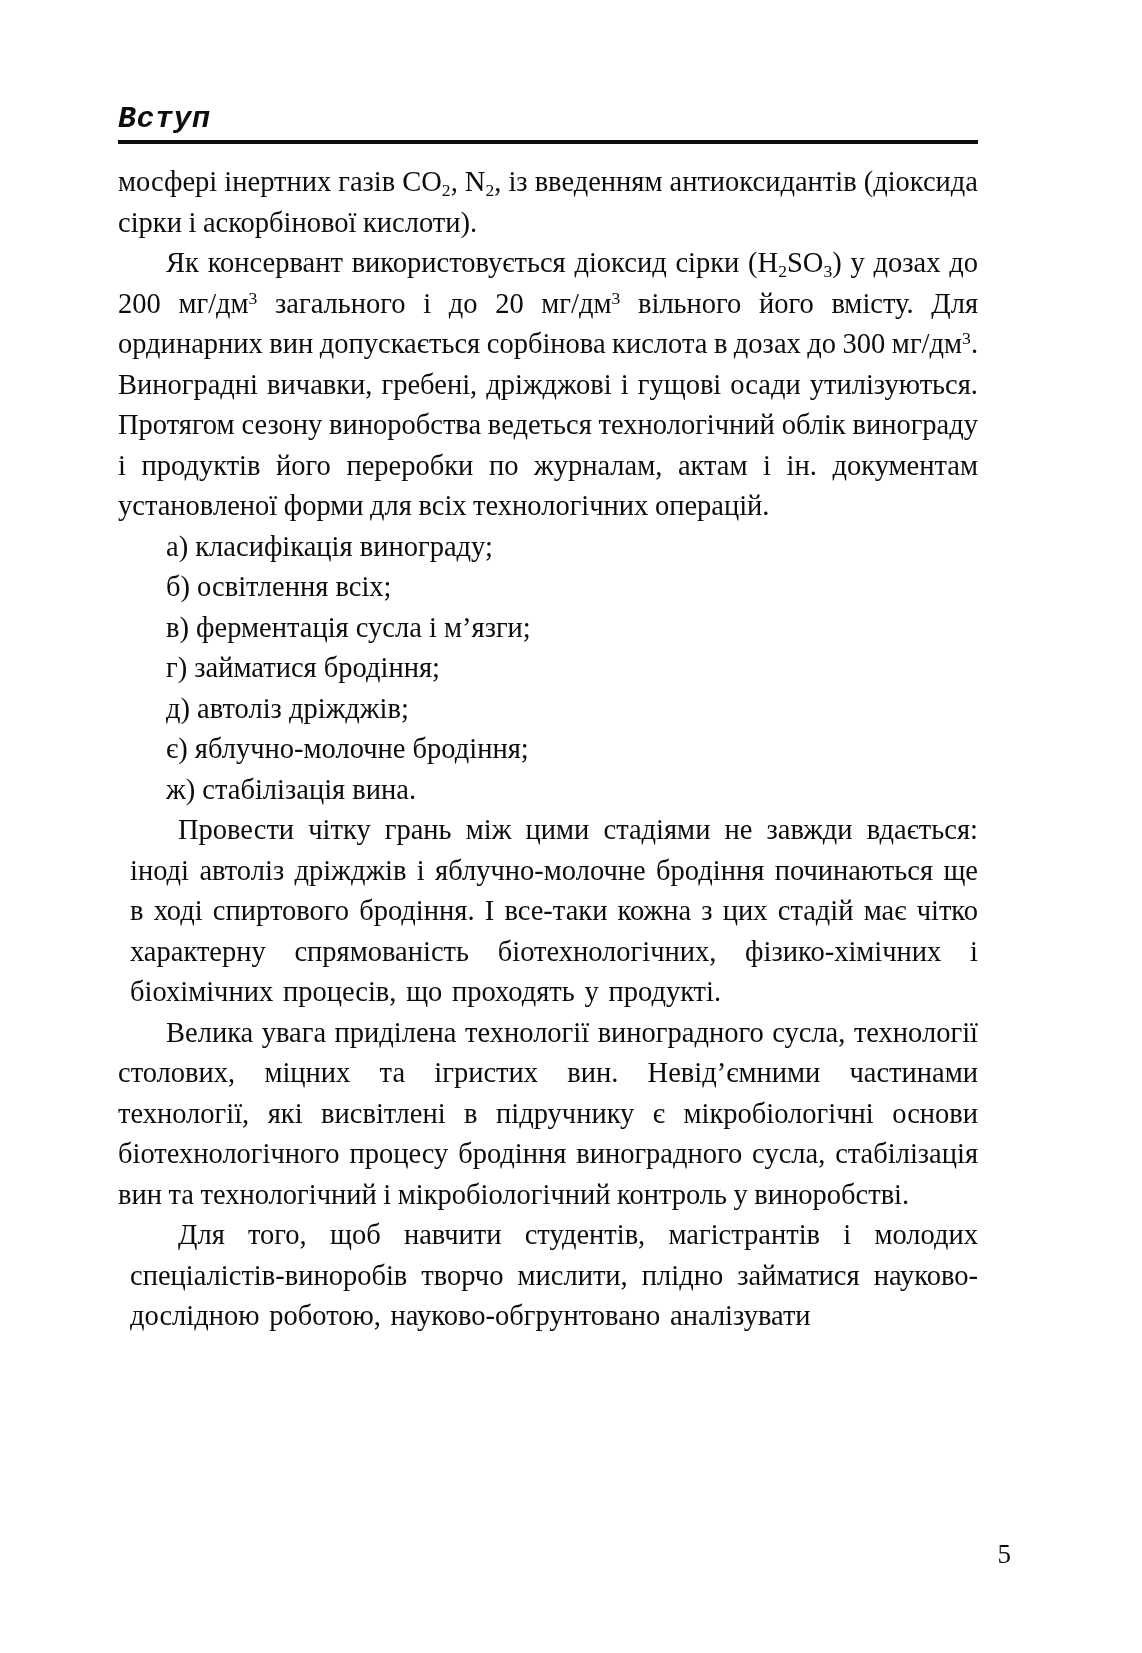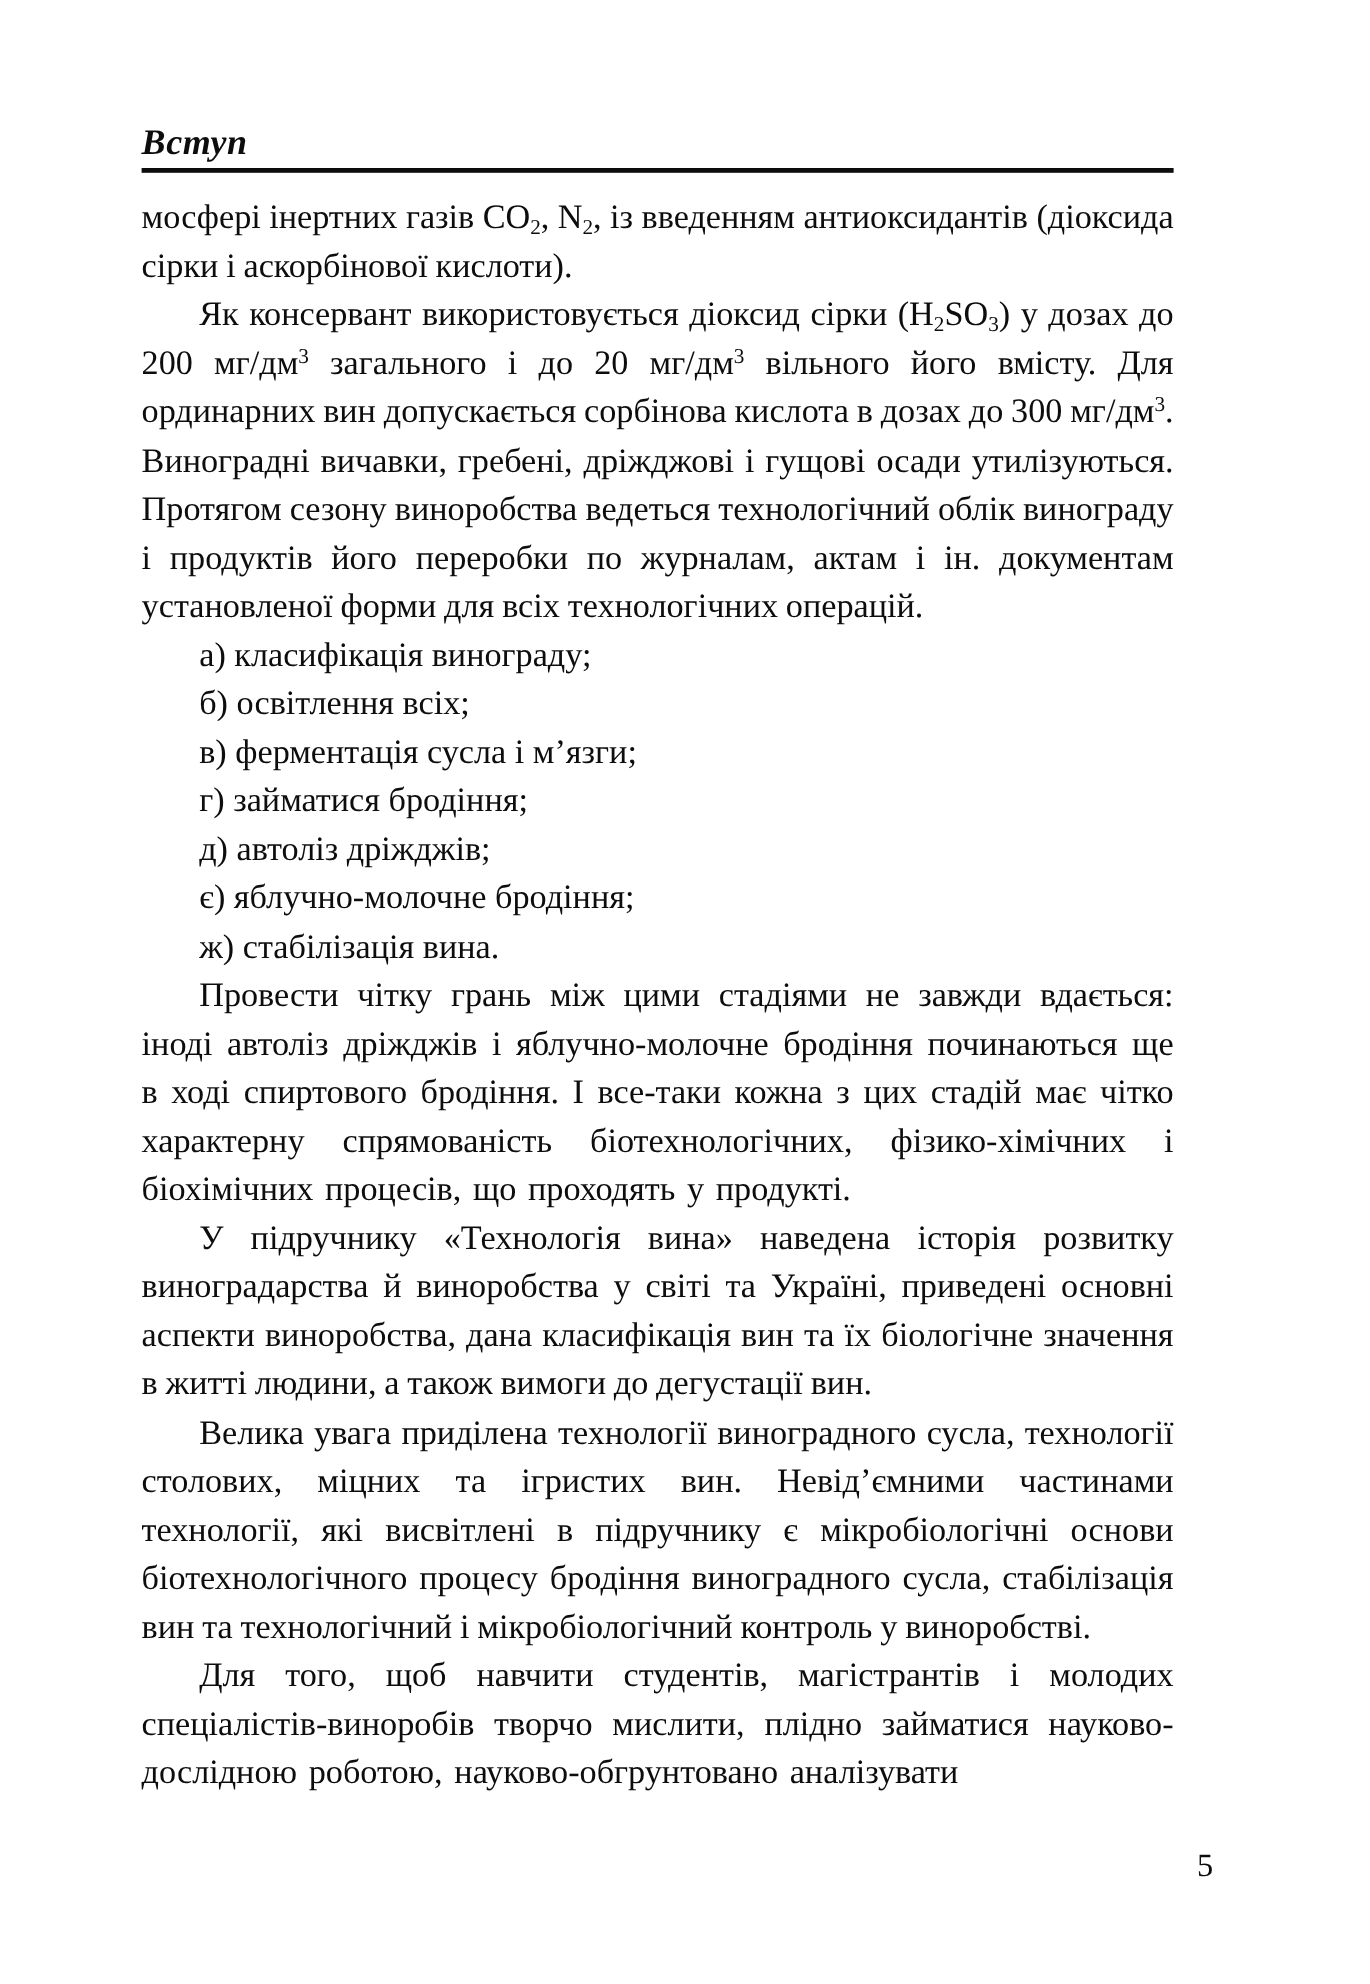--- a/index.html
+++ b/index.html
@@ -21,21 +21,21 @@
   }
   .content {
     position: absolute;
     left: 118px;
     top: 104px;
     width: 860px;
   }
 
   
   .runhead {
-    font-family: Liberation Serif, serif;
+    font-family: Liberation Mono, monospace;
     font-weight: bold;
     font-style: italic;
     font-size: 30px;
     line-height: 1.0;
     letter-spacing: 0.5px;
     color: #0d0d0d;
     padding-bottom: 6px;
   }
   .rule {
     height: 4px;
@@ -49,21 +49,21 @@
     line-height: 40.5px;
     text-align: justify;
     text-justify: inter-word;
     margin: 0;
     hyphens: manual;
     word-spacing: 0.4px;
     font-family: Liberation Serif, serif;
   }
   .para.indent { text-indent: 48px; }
   .para.tight  { word-spacing: -0.6px; }
-  .para.loose  { word-spacing: 2.6px; }
+  .para.loose  { word-spacing: 2.6px; margin-left: 12px; }
 
   
   .list {
     list-style: none;
     margin: 0;
     padding: 0;
   }
   .list-item {
     font-size: 28.5px;
     line-height: 40.5px;
@@ -110,21 +110,20 @@
       <li class="list-item">б) освітлення всіх;</li>
       <li class="list-item">в) ферментація сусла і м’язги;</li>
       <li class="list-item">г) займатися бродіння;</li>
       <li class="list-item">д) автоліз дріжджів;</li>
       <li class="list-item">є) яблучно-молочне бродіння;</li>
       <li class="list-item">ж) стабілізація вина.</li>
     </ul>
 
     <p class="para indent loose">Провести чітку грань між цими стадіями не завжди вдається: іноді автоліз дріжджів і яблучно-молочне бродіння починаються ще в ході спиртового бродіння. І все-таки кожна з цих стадій має чітко характерну спрямованість біотехнологічних, фізико-хімічних і біохімічних процесів, що проходять у продукті.</p>
 
-    <p class="para indent tight">У підручнику «Технологія вина» наведена історія розвитку виноградарства й виноробства у світі та Україні, приведені основні аспекти виноробства, дана класифікація вин та їх біологічне значення в житті людини, а також вимоги до дегустації вин.</p>
 
     <p class="para indent tight">Велика увага приділена технології виноградного сусла, технології столових, міцних та ігристих вин. Невід’ємними частинами технології, які висвітлені в підручнику є мікробіологічні основи біотехнологічного процесу бродіння виноградного сусла, стабілізація вин та технологічний і мікробіологічний контроль у виноробстві.</p>
 
     <p class="para indent loose">Для того, щоб навчити студентів, магістрантів і молодих спеціалістів-виноробів творчо мислити, плідно займатися науково-дослідною роботою, науково-обгрунтовано аналізувати</p>
 
   </div>
 
   <div class="folio">5</div>
 
 </div>

